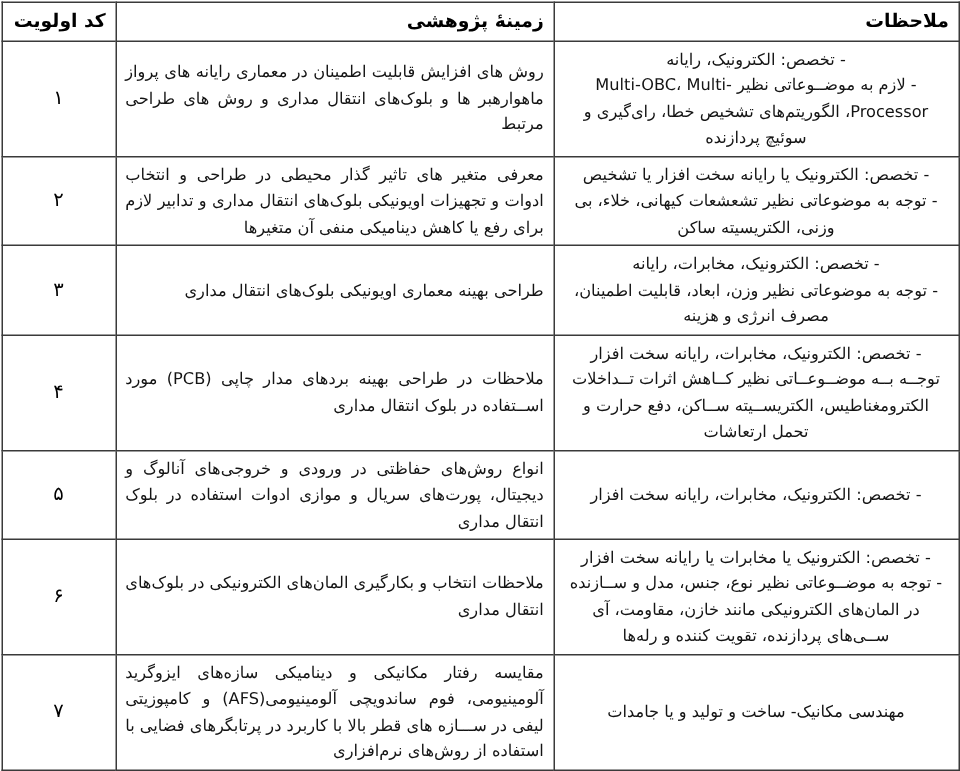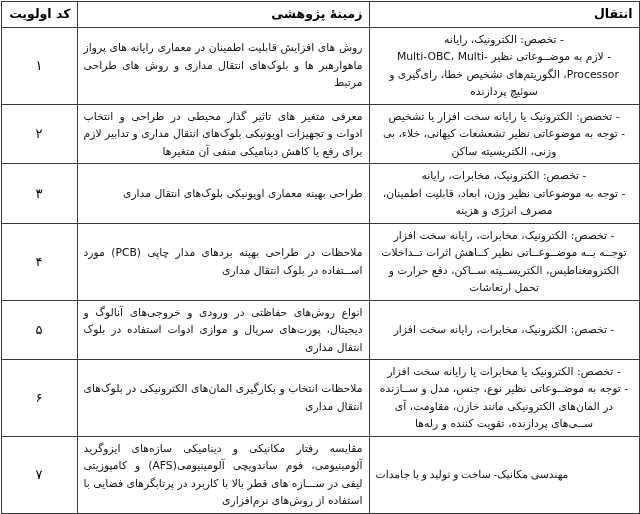--- a/index.html
+++ b/index.html
@@ -78,37 +78,36 @@
   td.cell-code {
     text-align: center;
     font-size: 13px;
     font-weight: normal;
     color: #000000;
     vertical-align: middle;
   }
 
   
   td.cell-notes.centered {
-    text-align: left;
-    font-family: Liberation Serif, serif;
+    text-align: center;
   }
 </style>
 </head>
 <body>
 
 <div class="table-wrap">
   <table class="priority-table">
     <colgroup>
       <col class="col-notes">
       <col class="col-field">
       <col class="col-code">
     </colgroup>
     <thead>
       <tr>
-        <th class="th-notes">انتقال</th>
+        <th class="th-notes">ملاحظات</th>
         <th class="th-field">زمینهٔ پژوهشی</th>
         <th class="th-code">کد اولویت</th>
       </tr>
     </thead>
     <tbody id="table-body">
         <tr>
           <td class="cell-notes">
             <span class="note-line">- تخصص: الکترونیک، رایانه</span>
             <span class="note-line">- لازم به موضــوعاتی نظیر Multi-OBC، Multi-Processor، الگوریتم‌های تشخیص خطا، رای‌گیری و سوئیچ پردازنده</span>
           </td>

